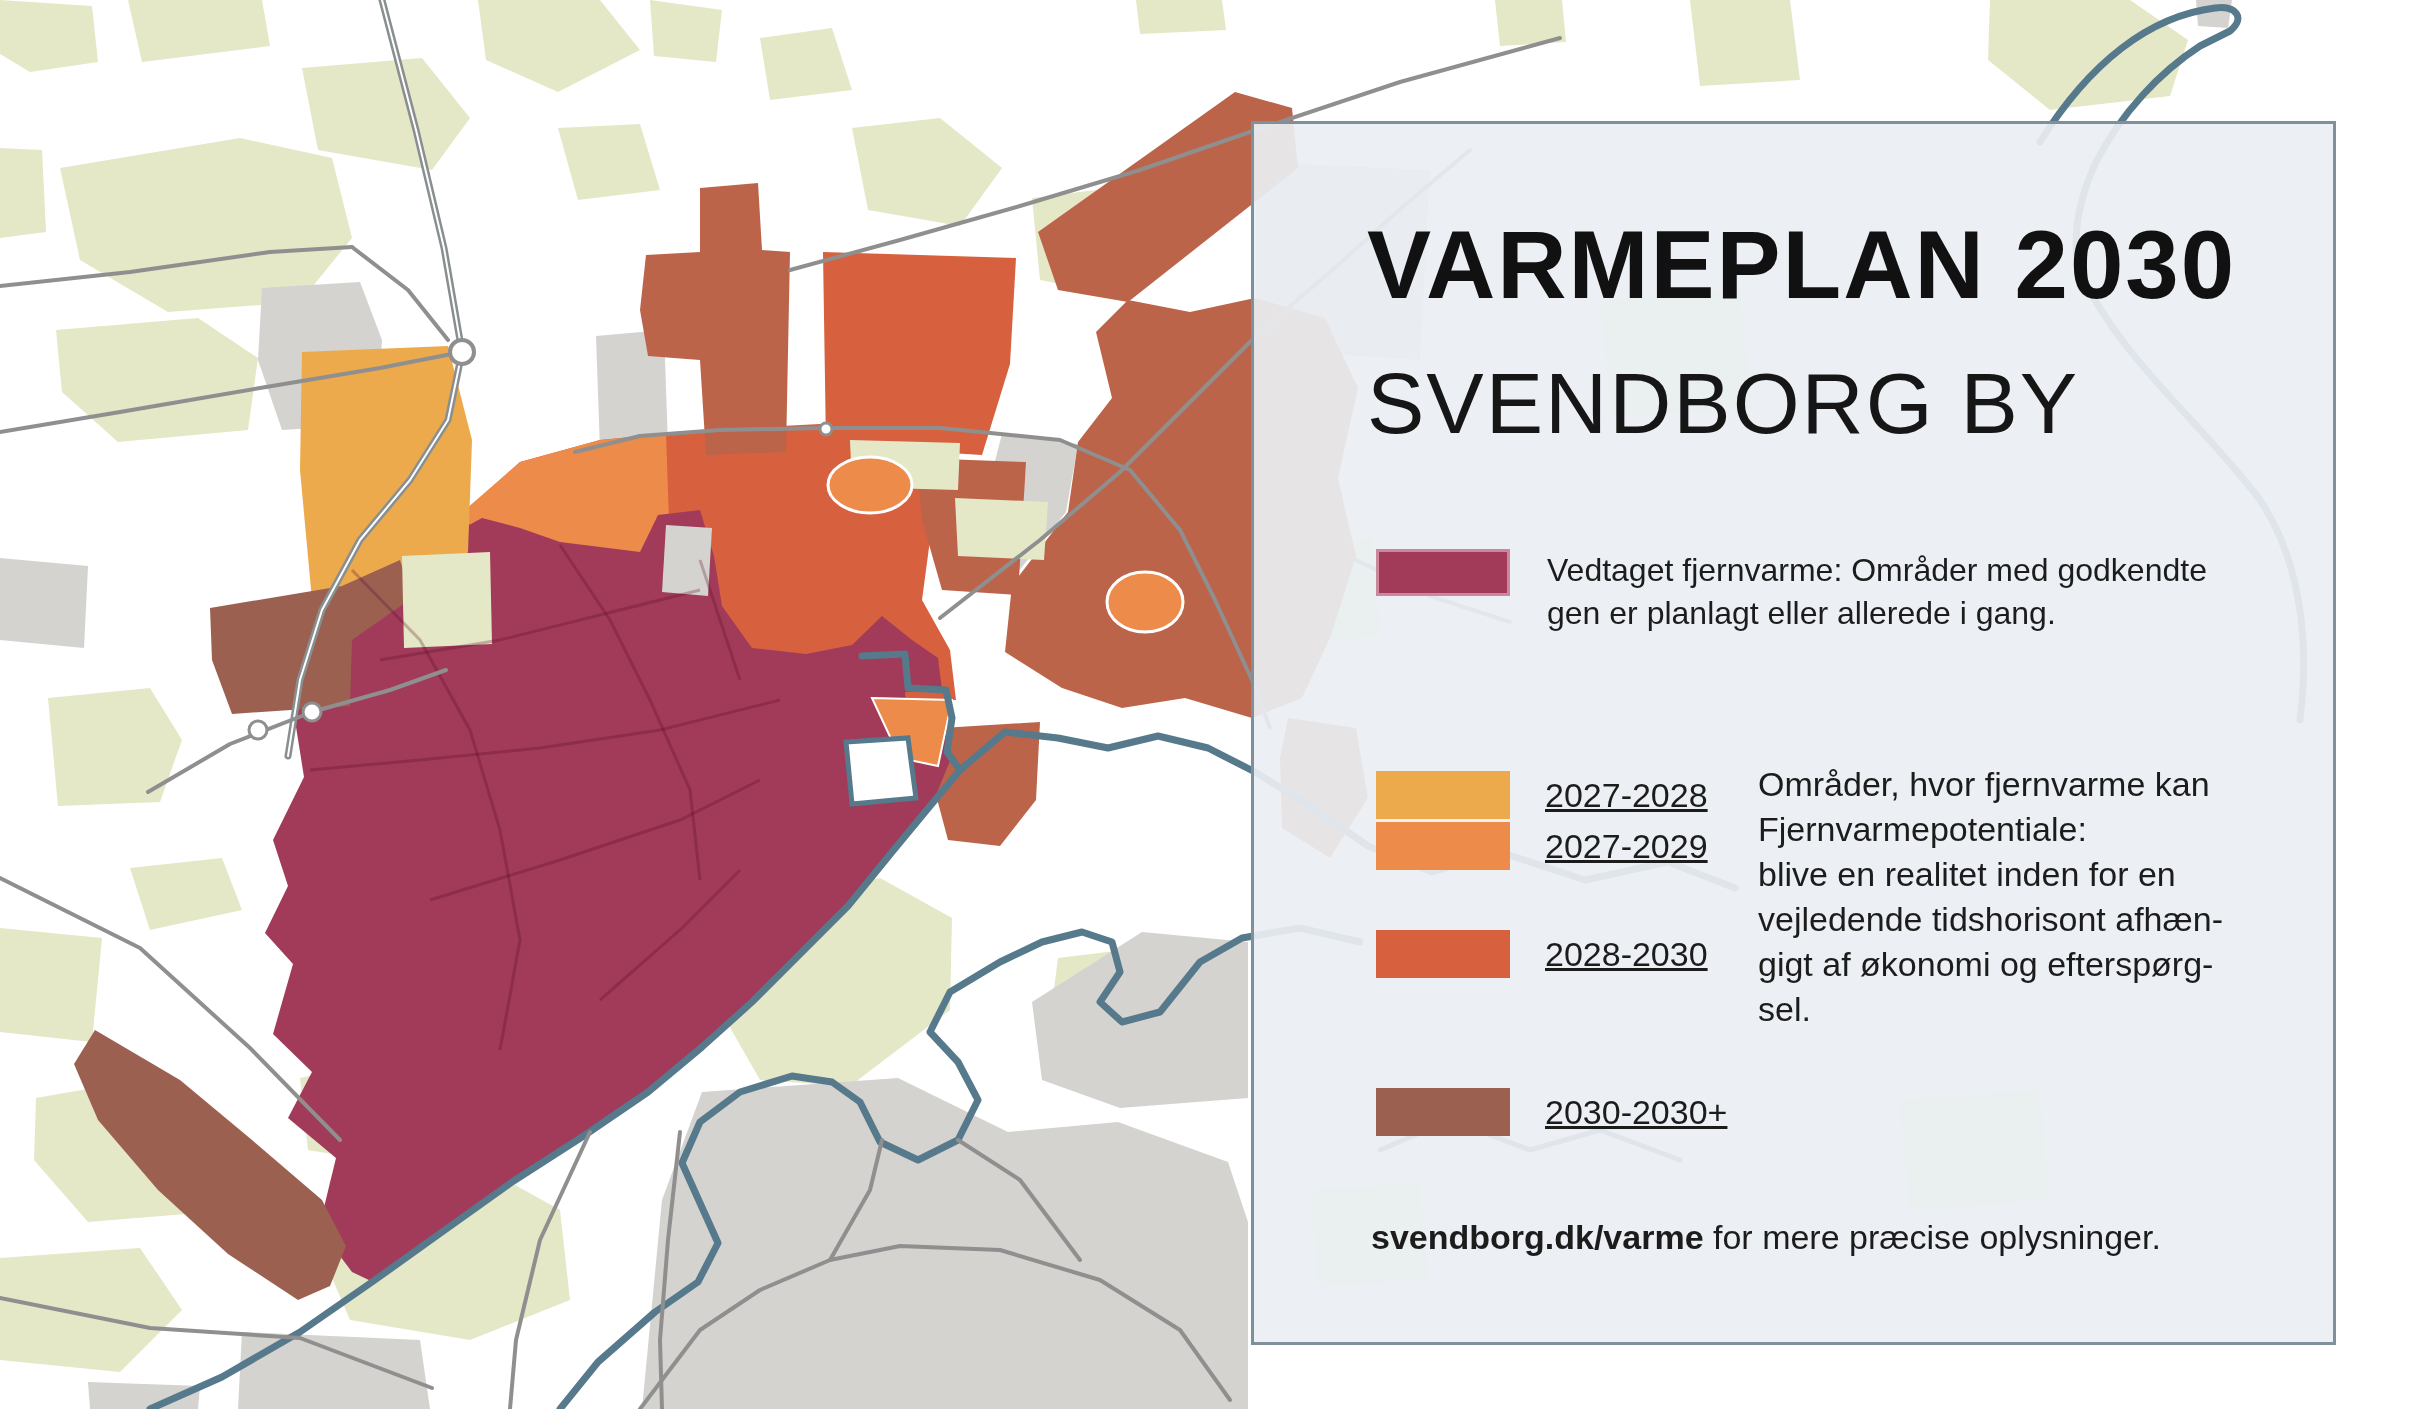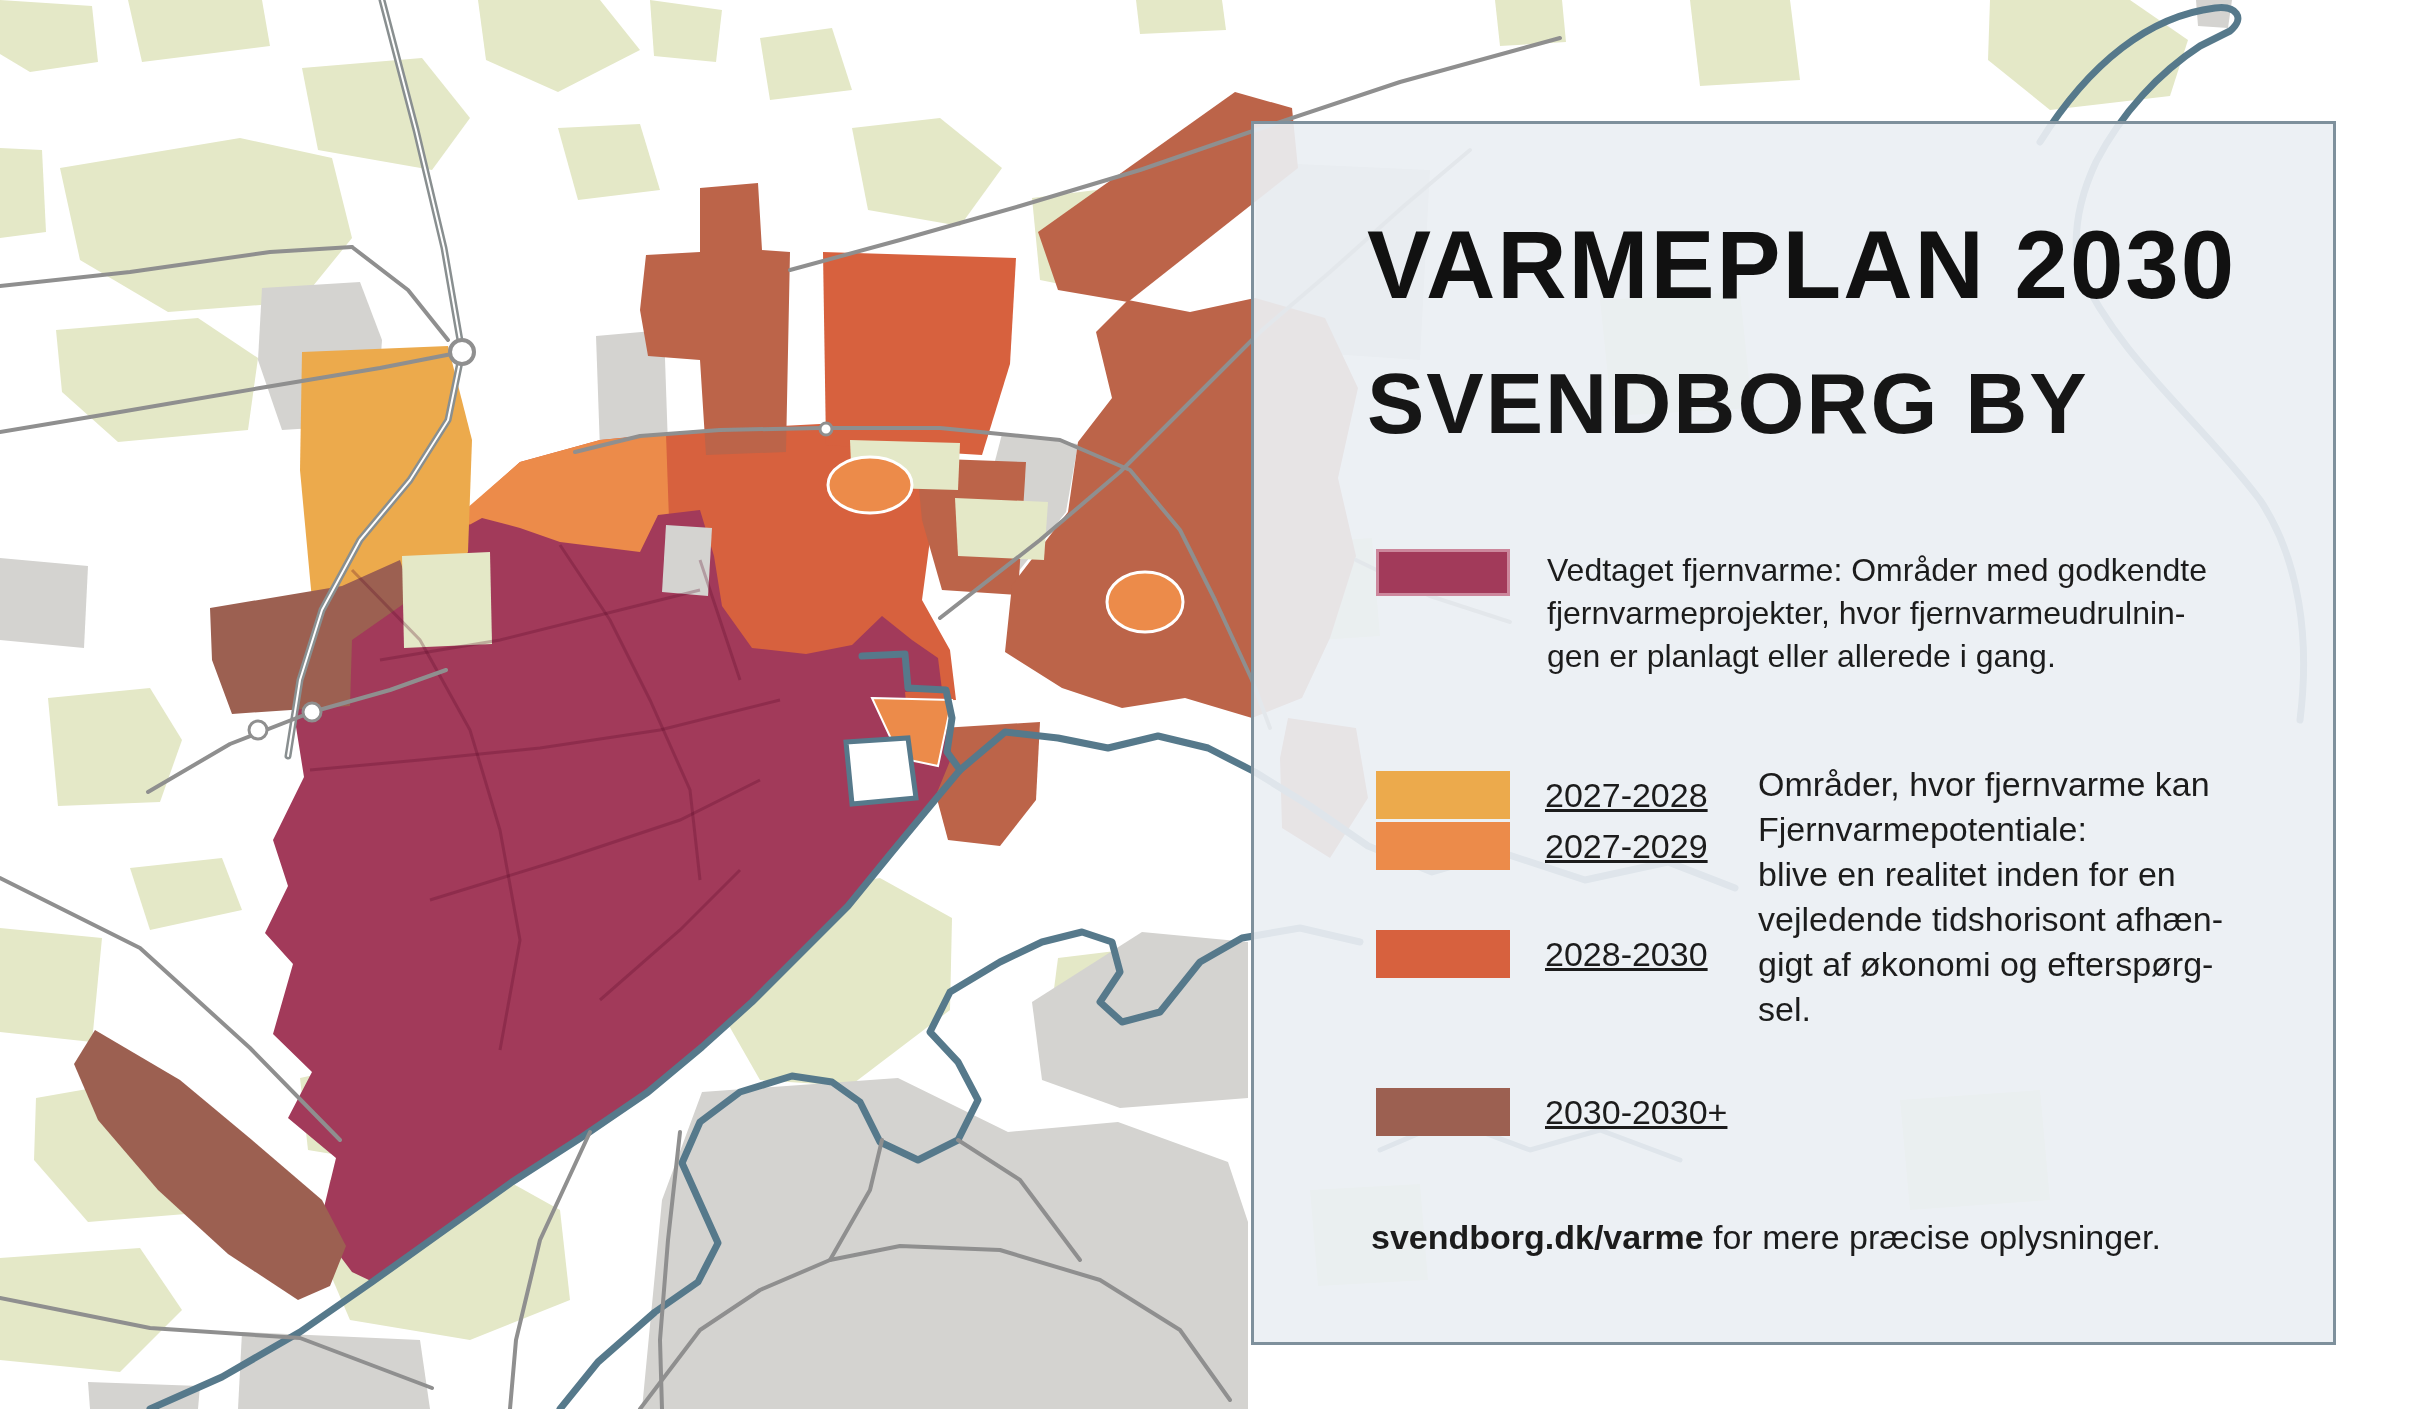--- a/index.html
+++ b/index.html
@@ -13,21 +13,21 @@
     position:absolute;left:1251px;top:121px;width:1085px;height:1224px;
     background:rgba(234,239,243,0.92);
     border:3px solid #7e909c;box-sizing:border-box;
   }
   .title{
     position:absolute;left:113px;top:88px;
     font-size:96px;font-weight:bold;letter-spacing:2px;line-height:1.1;color:#111;
   }
   .subtitle{
     position:absolute;left:113px;top:232px;
-    font-size:86px;font-weight:bold;letter-spacing:2px;line-height:1.1;color:#161616;
+    font-size:86px;font-weight:normal;letter-spacing:2px;line-height:1.1;color:#161616;
   }
   .adopted-row{position:absolute;left:122px;top:425px;display:flex;align-items:flex-start;}
   .swatch{width:134px;height:48px;flex:0 0 auto;}
   .adopted-swatch{width:134px;height:47px;border:3px solid rgba(255,230,238,0.45);box-sizing:border-box;}
   .adopted-text{margin-left:37px;font-size:32px;line-height:43px;white-space:nowrap;}
   .legend-row{position:absolute;left:122px;display:flex;align-items:center;text-decoration:underline;}
   .legend-label{margin-left:35px;font-size:34px;line-height:48px;white-space:nowrap;}
   .row-0{top:647px}.row-1{top:698px}.row-2{top:806px}.row-3{top:886px}.row-4{top:964px}
   .potential{
     position:absolute;left:504px;top:638px;width:570px;
@@ -181,21 +181,20 @@
 
   <div id="panel">
 
     <div class="title">VARMEPLAN 2030</div>
     <div class="subtitle">SVENDBORG BY</div>
 
     <div class="adopted-row">
       <div class="adopted-swatch" style="background: rgb(162, 58, 90);"></div>
       <div class="adopted-text">
         <span class="line">Vedtaget fjernvarme: Områder med godkendte</span>
-        <span class="line">fjernvarmeprojekter, hvor fjernvarmeudrulnin-</span>
         <span class="line">gen er planlagt eller allerede i gang.</span>
       </div>
     </div>
 
     <div class="legend-row row-0">
       <div class="swatch" style="background: rgb(236, 170, 76);"></div>
       <div class="legend-label">2027-2028</div>
     </div>
     <div class="legend-row row-1">
       <div class="swatch" style="background: rgb(236, 139, 74);"></div>

